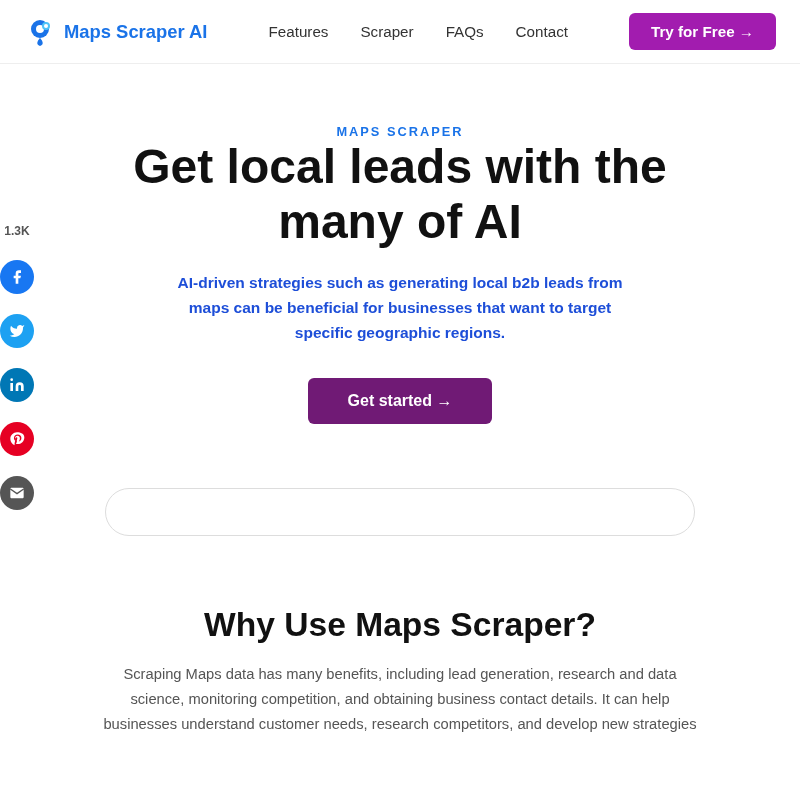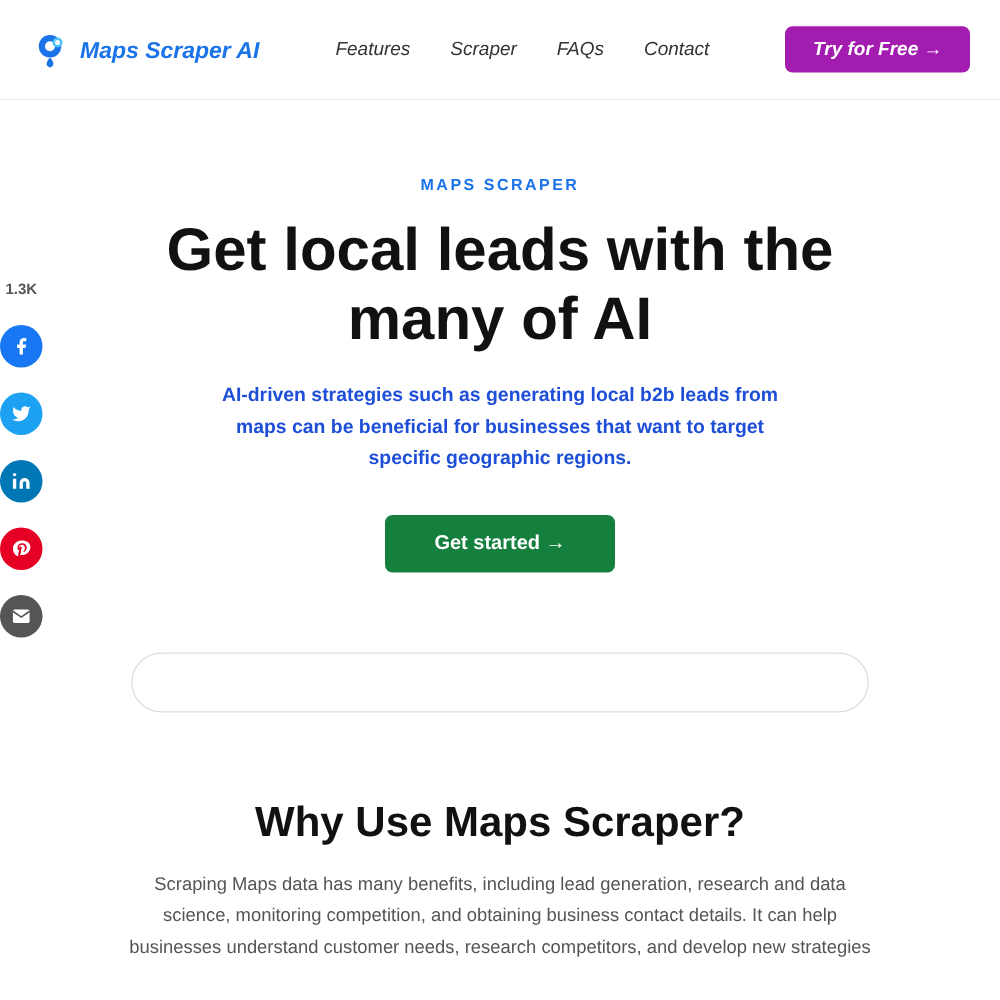--- a/index.html
+++ b/index.html
@@ -1,22 +1,22 @@
 <!DOCTYPE html>
 <html><head>
   <meta charset="utf-8">
   <style>
     * { margin: 0; padding: 0; box-sizing: border-box; }
     body { font-family: -apple-system, BlinkMacSystemFont, 'Segoe UI', sans-serif; background: #fff; color: #111; width: 800px; min-height: 800px; overflow-x: hidden; }
 
     
     .navbar {
       display: flex; align-items: center; justify-content: space-between;
-      padding: 0 24px; height: 80px; border-bottom: 1px solid #eee;
-      position: sticky; top: 0; background: #fff; z-index: 100; font-style: italic;
+      padding: 0 24px; height: 64px; border-bottom: 1px solid #eee;
+      position: sticky; top: 0; background: #fff; z-index: 100;
     }
     .nav-logo { display: flex; align-items: center; gap: 8px; text-decoration: none; }
     .nav-logo-icon {
       width: 32px; height: 32px;
     }
     .nav-logo-text { font-size: 1.15rem; font-weight: 700; color: #1a73e8; }
     .nav-links { display: flex; gap: 32px; align-items: center; }
     .nav-link { text-decoration: none; color: #333; font-size: 0.95rem; font-weight: 500; }
     .nav-cta {
       background: #a21caf; color: #fff; border: none; border-radius: 6px;
@@ -40,31 +40,31 @@
     .social-li { background: #0077b5; }
     .social-pi { background: #e60023; }
     .social-em { background: #555; }
 
     
     .hero {
       text-align: center; padding: 60px 80px 40px;
     }
     .hero-tag {
       color: #1a73e8; font-size: 0.8rem; font-weight: 700; letter-spacing: 2px;
-      text-transform: uppercase; margin-bottom: 18px;
+      text-transform: uppercase; 
     }
     .hero-title {
       font-size: 3rem; font-weight: 900; line-height: 1.15; margin-bottom: 22px;
       color: #111;
     }
     .hero-sub {
       font-size: 0.97rem; color: #1d4ed8; max-width: 480px; margin: 0 auto 32px; line-height: 1.6; font-weight: bold;
     }
     .hero-btn {
-      background: #15803d; color: #fff; border: none; border-radius: 6px;
+      background: #701a75; color: #fff; border: none; border-radius: 6px;
       padding: 14px 40px; font-size: 1rem; font-weight: 600; cursor: pointer;
     }
 
     
     .input-bar-wrap { display: flex; justify-content: center; padding: 24px 80px 10px; }
     .input-bar {
       width: 100%; max-width: 590px; height: 48px; border: 1.5px solid #ddd;
       border-radius: 30px; background: #fff;
     }
 

